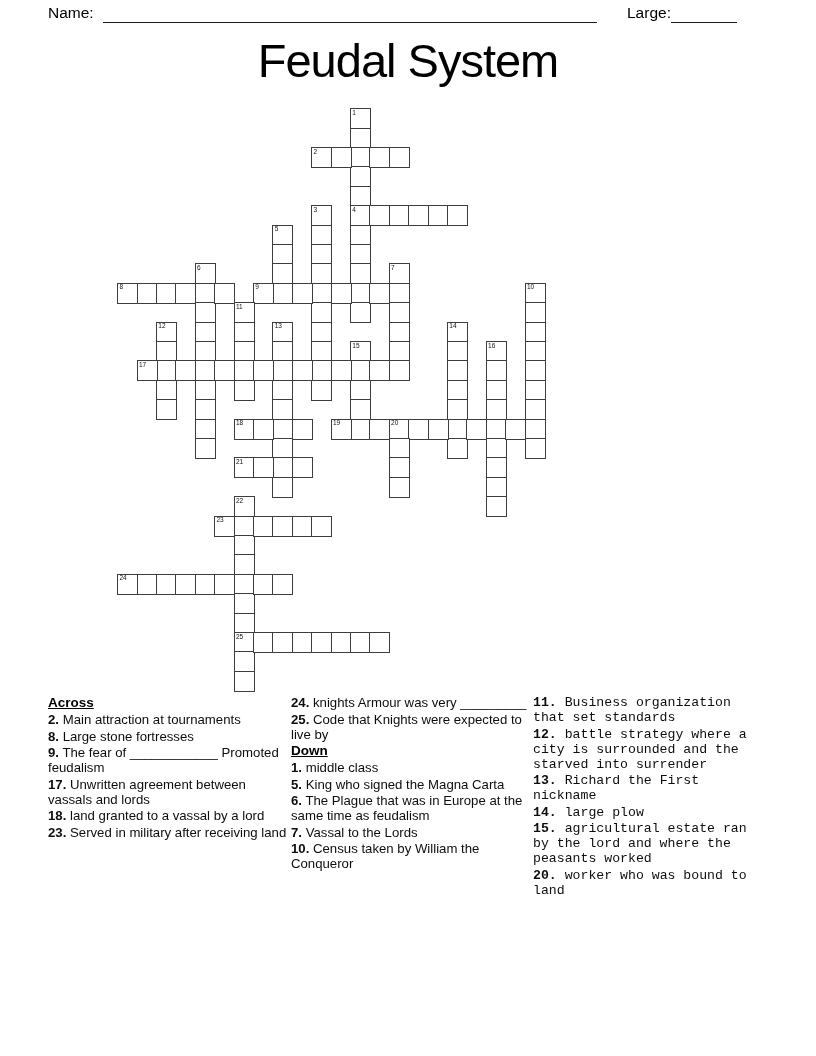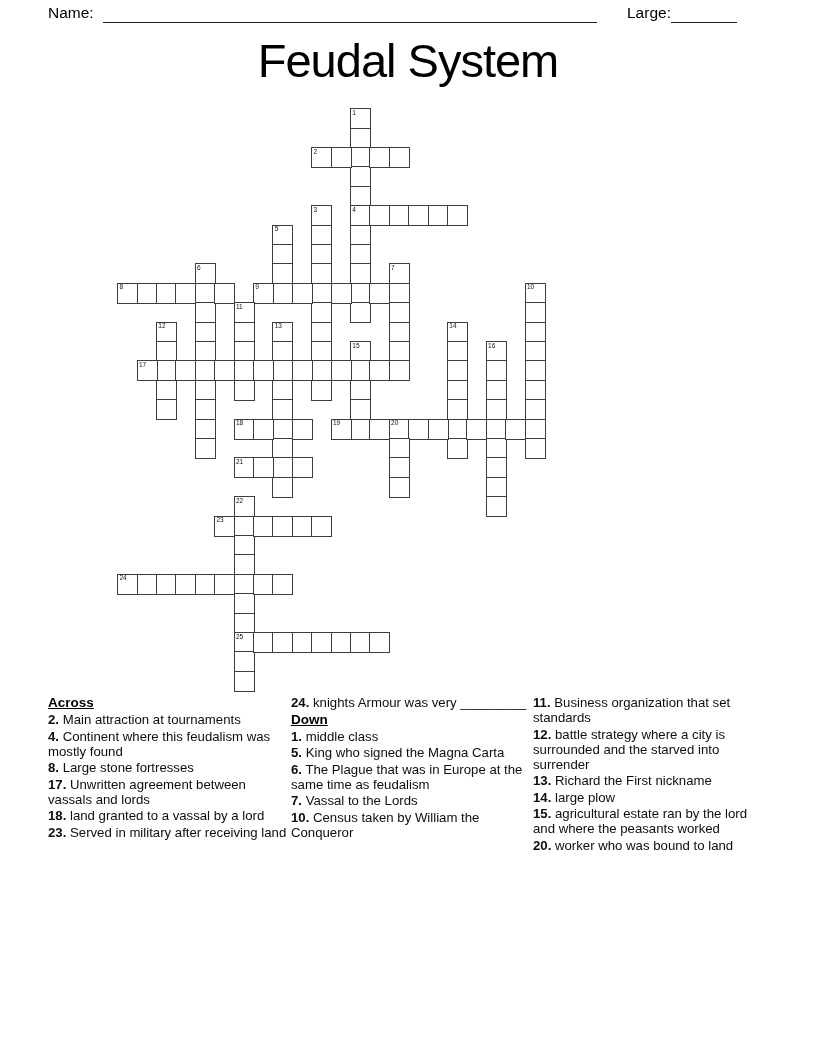--- a/index.html
+++ b/index.html
@@ -250,36 +250,37 @@
       <div class="cell" style="left: 311.2px; top: 632px; width: 21px; height: 21px; border-color: rgb(61, 61, 61);"></div>
       <div class="cell" style="left: 330.6px; top: 632px; width: 21px; height: 21px; border-color: rgb(61, 61, 61);"></div>
       <div class="cell" style="left: 350px; top: 632px; width: 21px; height: 21px; border-color: rgb(61, 61, 61);"></div>
       <div class="cell" style="left: 369.4px; top: 632px; width: 21px; height: 21px; border-color: rgb(61, 61, 61);"></div>
     </div>
 
   <div>
       <div class="clue-col" style="left: 48px; width: 242px;">
         <div class="clue-header">Across</div>
         <div class="clue"><b>2.</b> Main attraction at tournaments</div>
-        <div class="clue"><b>4.</b> Continent where this feudalism was mostly found</div>
         <div class="clue"><b>8.</b> Large stone fortresses</div>
+        <div class="clue"><b>9.</b> The fear of ____________ Promoted feudalism</div>
         <div class="clue"><b>17.</b> Unwritten agreement between vassals and lords</div>
         <div class="clue"><b>18.</b> land granted to a vassal by a lord</div>
         <div class="clue"><b>23.</b> Served in military after receiving land</div>
       </div>
       <div class="clue-col" style="left: 291px; width: 238px;">
         <div class="clue"><b>24.</b> knights Armour was very _________</div>
+        <div class="clue"><b>25.</b> Code that Knights were expected to live by</div>
         <div class="clue-header">Down</div>
         <div class="clue"><b>1.</b> middle class</div>
         <div class="clue"><b>5.</b> King who signed the Magna Carta</div>
         <div class="clue"><b>6.</b> The Plague that was in Europe at the same time as feudalism</div>
         <div class="clue"><b>7.</b> Vassal to the Lords</div>
         <div class="clue"><b>10.</b> Census taken by William the Conqueror</div>
       </div>
-      <div class="clue-col" style="left: 533px; width: 236px;">
+      <div class="clue-col" style="left: 533px; width: 236px; font-family: Liberation Mono, monospace;">
         <div class="clue"><b>11.</b> Business organization that set standards</div>
         <div class="clue"><b>12.</b> battle strategy where a city is surrounded and the starved into surrender</div>
         <div class="clue"><b>13.</b> Richard the First nickname</div>
         <div class="clue"><b>14.</b> large plow</div>
         <div class="clue"><b>15.</b> agricultural estate ran by the lord and where the peasants worked</div>
         <div class="clue"><b>20.</b> worker who was bound to land</div>
       </div>
     </div>
 
 </div>

